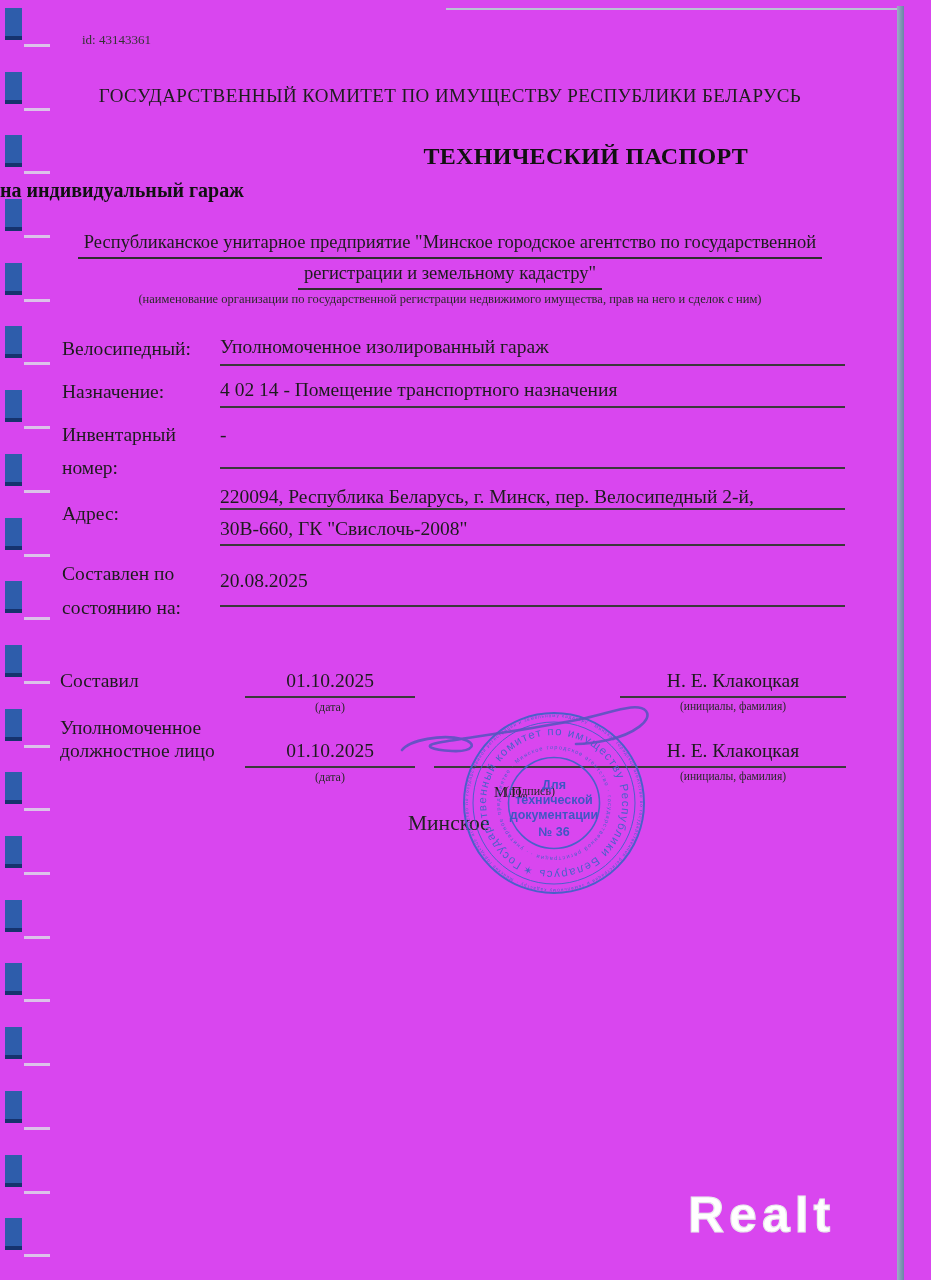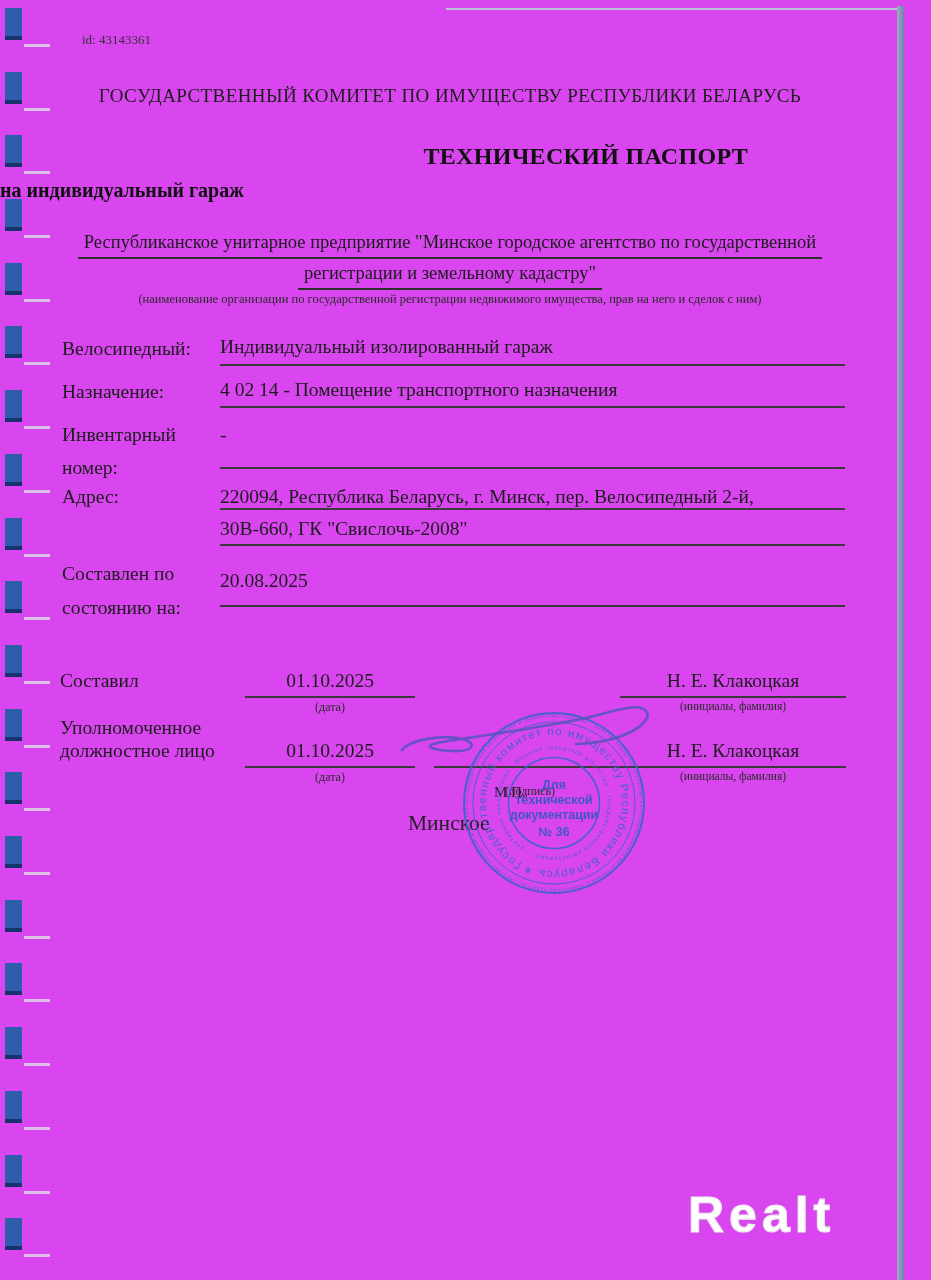--- a/index.html
+++ b/index.html
@@ -56,29 +56,29 @@
 
   <div class="abs orgline org1">
     <span>Республиканское унитарное предприятие "Минское городское агентство по государственной</span>
   </div>
   <div class="abs orgline org2">
     <span>регистрации и земельному кадастру"</span>
   </div>
   <div class="abs orgcap">(наименование организации по государственной регистрации недвижимого имущества, прав на него и сделок с ним)</div>
 
   <div class="abs flabel" style="top:338px">Велосипедный:</div>
-  <div class="abs fvalue" style="top:336px;padding-bottom:6px">Индивидуальный изолированный гараж</div>
+  <div class="abs fvalue" style="top:336px;padding-bottom:6px">Уполномоченное изолированный гараж</div>
 
   <div class="abs flabel" style="top:381px">Назначение:</div>
   <div class="abs fvalue" style="top:379px;padding-bottom:5px">4 02 14 - Помещение транспортного назначения</div>
 
   <div class="abs flabel" style="top:418px;width:140px;line-height:33px">Инвентарный номер:</div>
   <div class="abs fvalue" style="top:424px;padding-bottom:21px">-</div>
 
-  <div class="abs flabel" style="top:486px">Адрес:</div>
+  <div class="abs flabel" style="top:503px">Адрес:</div>
   <div class="abs fvalue" style="top:486px;">220094, Республика Беларусь, г. Минск, пер. Велосипедный 2-й,</div>
   <div class="abs fvalue" style="top:518px;padding-bottom:4px">30В-660, ГК "Свислочь-2008"</div>
 
   <div class="abs flabel" style="top:557px;width:160px;line-height:34px">Составлен по состоянию на:</div>
   <div class="abs fvalue" style="top:570px;padding-bottom:13px">20.08.2025</div>
 
   <div class="abs flabel" style="top:670px;left:60px">Составил</div>
   <div class="sigblock" style="left:245px;top:670px;width:170px">
     <span class="sigline">01.10.2025</span>
     <span class="cap" style="display:block;margin-top:2px">(дата)</span>

